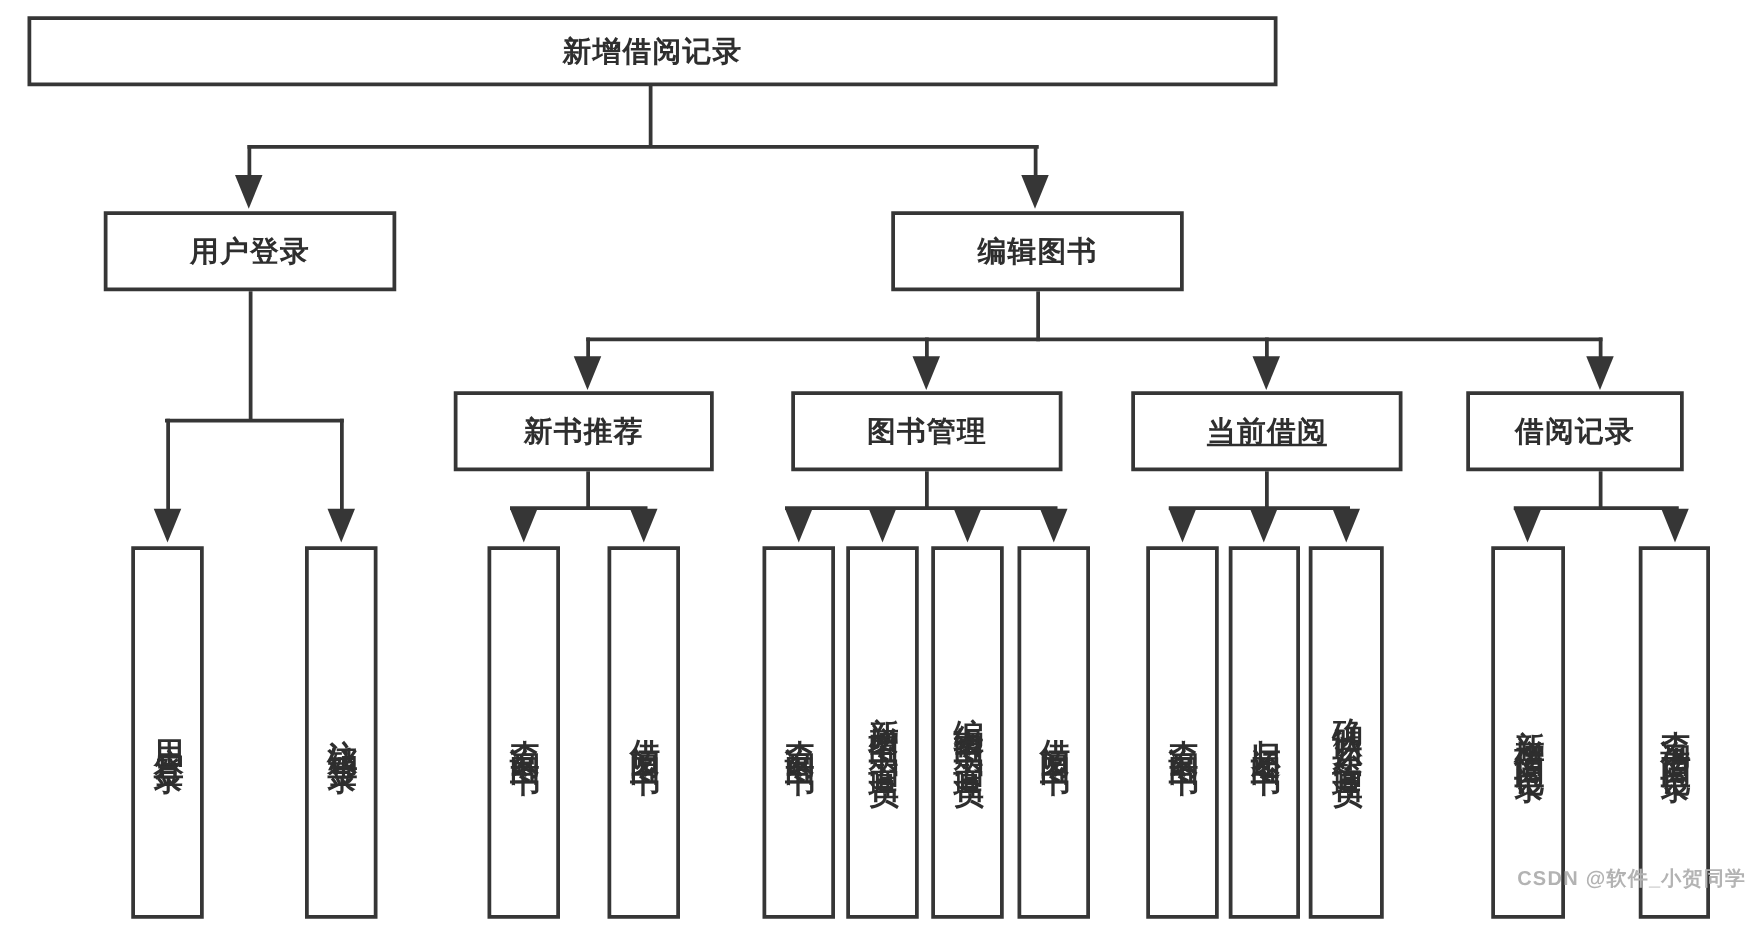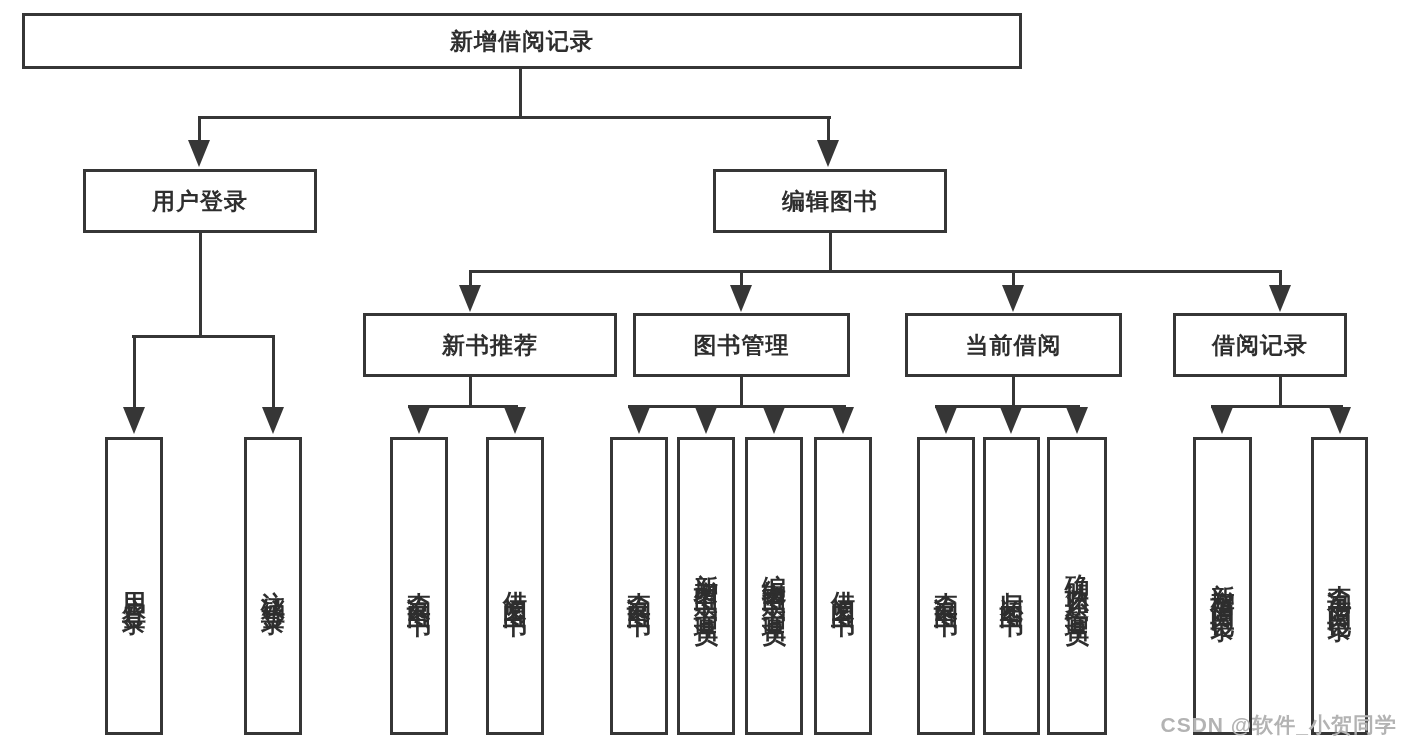--- a/index.html
+++ b/index.html
@@ -26,22 +26,22 @@
   .hline, .vline { position:absolute; background:#363636; }
   .hline { height:3px; }
   .vline { width:3px; }
   .arrow {
     position:absolute; width:0; height:0;
     border-left:11px solid transparent;
     border-right:11px solid transparent;
     border-top:27px solid #363636;
   }
   .watermark {
-    position:absolute; top:711px; right:8px; z-index:10;
-    font-size:21px; color:#b3b3b3; letter-spacing:1px;
+    position:absolute; top:693px; right:8px; z-index:10;
+    font-size:16px; color:#b3b3b3; letter-spacing:1px;
     font-weight:600;
   }
 </style>
 </head>
 <body>
 
 <div class="canvas">
 
   <div class="box" style="left:22px;top:13px;width:1000px;height:56px;">
     <span>新增借阅记录</span>
@@ -72,27 +72,27 @@
   <div class="hline" style="left:469px;top:270px;width:813px;"></div>
   <div class="vline" style="left:469px;top:270px;height:17px;"></div>
   <div class="vline" style="left:740px;top:270px;height:17px;"></div>
   <div class="vline" style="left:1012px;top:270px;height:17px;"></div>
   <div class="vline" style="left:1279px;top:270px;height:17px;"></div>
   <div class="arrow" style="left:459px;top:285px;"></div>
   <div class="arrow" style="left:730px;top:285px;"></div>
   <div class="arrow" style="left:1002px;top:285px;"></div>
   <div class="arrow" style="left:1269px;top:285px;"></div>
 
-  <div class="box" style="left:363px;top:313px;width:254px;height:64px;">
+  <div class="box" style="left:363px;top:313px;width:208px;height:64px;">
     <span>新书推荐</span>
   </div>
   <div class="box" style="left:633px;top:313px;width:217px;height:64px;">
     <span>图书管理</span>
   </div>
-  <div class="box" style="left:905px;top:313px;width:217px;height:64px;">
+  <div class="box" style="left:905px;top:313px;width:217px;height:64px;text-decoration:underline;">
     <span>当前借阅</span>
   </div>
   <div class="box" style="left:1173px;top:313px;width:174px;height:64px;">
     <span>借阅记录</span>
   </div>
 
   <div class="vline" style="left:469px;top:377px;height:31px;"></div>
   <div class="hline" style="left:408px;top:405px;width:110px;"></div>
   <div class="arrow" style="left:408px;top:407px;"></div>
   <div class="arrow" style="left:504px;top:407px;"></div>

